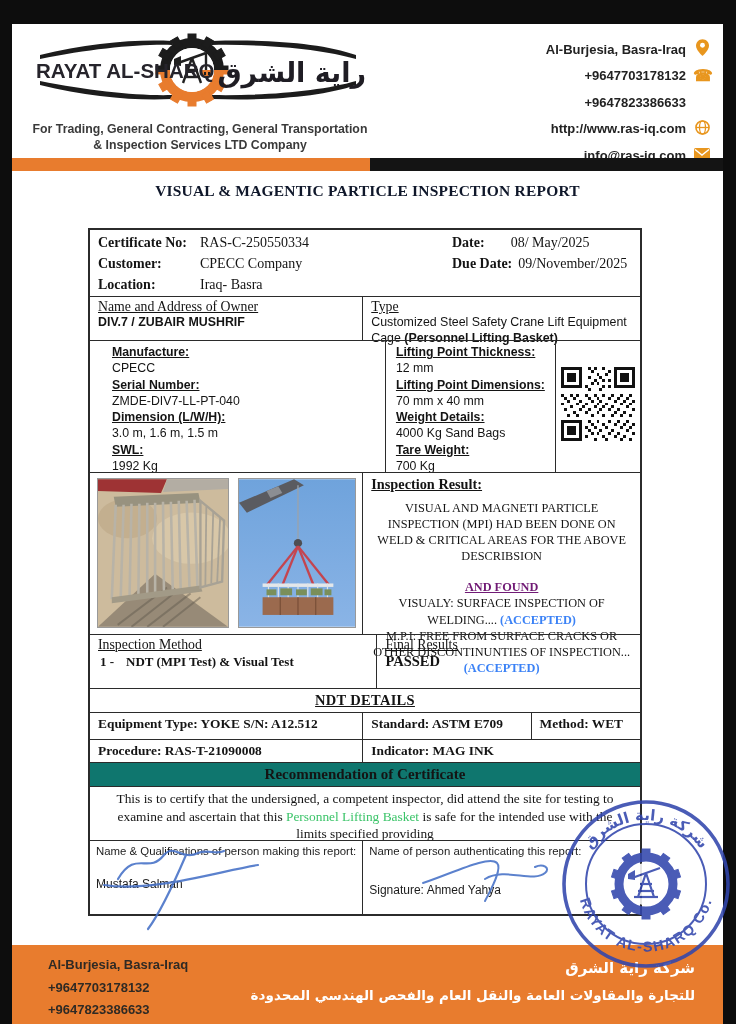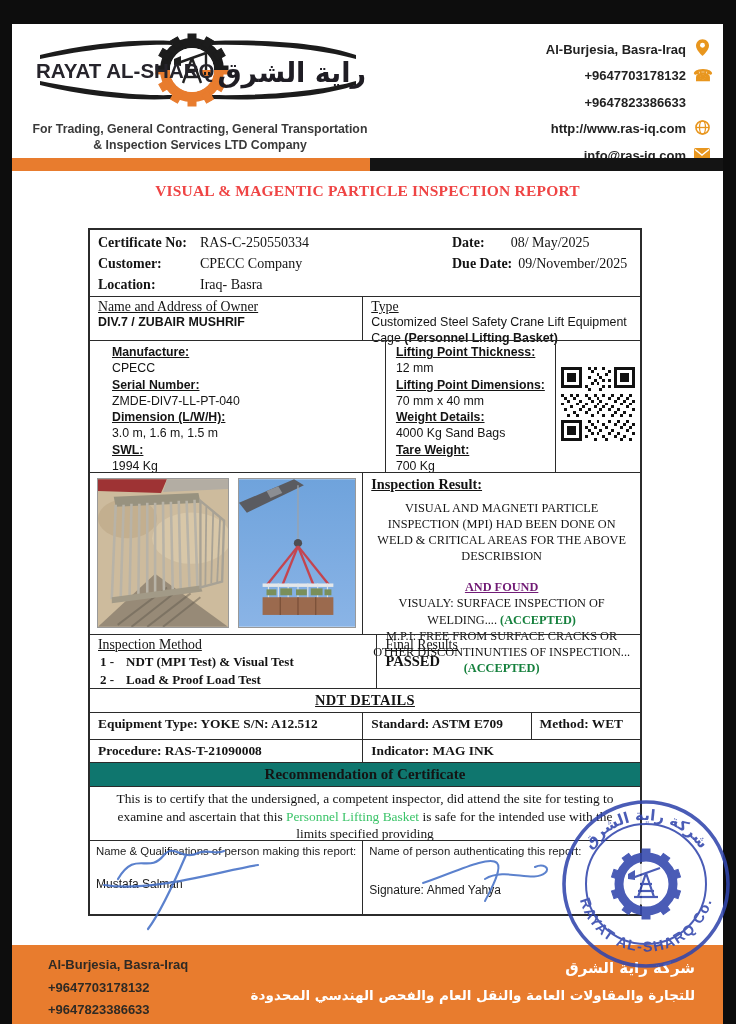--- a/index.html
+++ b/index.html
@@ -16,21 +16,21 @@
   .contacts { position:absolute; right:12px; top:12px; text-align:right;
               font-family:"Liberation Sans",sans-serif; font-weight:bold; font-size:13px; color:#222; }
   .contact-row { height:26.5px; display:flex; align-items:center; justify-content:flex-end; }
   .contact-icon { display:inline-block; width:18px; margin-left:7px; text-align:center; }
   .divider { position:absolute; left:0; top:134px; width:100%; height:13px; font-size:0; }
   .divider .orange-half { display:inline-block; width:50.3%; height:13px; background:#E87C2E; }
   .divider .black-half  { display:inline-block; width:49.7%; height:13px; background:#141414; }
 
   
   .report-title { position:absolute; left:0; top:158px; width:100%; text-align:center;
-                  font-weight:bold; font-size:15.5px; letter-spacing:.2px; color:#ef4444; }
+                  font-weight:bold; font-size:15.5px; letter-spacing:.2px; color:#0f172a; }
 
   
   .report-table { position:absolute; left:76px; top:204px; width:554px;
                   border:2px solid #2b2b2b; color:#141414; font-size:14px; }
   .tr { display:flex; border-top:1px solid #2b2b2b; position:relative; }
   .tr:first-child { border-top:none; }
   .td { border-left:1px solid #2b2b2b; position:relative; }
   .td:first-child { border-left:none; }
   .w-half  { width:49.5%; } .w-rest { width:50.5%; }
   .w-specB { width:33.7%; } .w-specC { width:16.8%; }
@@ -55,21 +55,21 @@
   .specs-list.right-col { padding-left:10px;margin-left:44px; }
   .spec-label { font-weight:bold; text-decoration:underline; }
   .qr-cell { display:flex; justify-content:center; align-items:flex-start; padding-top:26px; }
 
   .row-result { height:162px; }
   .photos { display:flex; gap:9px; justify-content:center; padding-top:5px; }
   .photo { border:1px solid #999; }
   .result-cell { padding:3px 8px; }
   .result-head { font-weight:bold; text-decoration:underline; font-size:14.3px; }
   .result-para { text-align:center; font-size:12.3px; line-height:16.1px; margin-top:7px; }
-  .blue-bold { color:#15803d; font-weight:bold; }
+  .blue-bold { color:#3b82f6; font-weight:bold; }
   .blue-underline { color:#701a75; font-weight:bold; text-decoration:underline;margin-top:15px; }
 
   .row-method { height:54px;gap:28px; }
   .method-item { font-weight:bold; font-size:13px; line-height:18px; padding-left:2px; }
   .method-num { display:inline-block; width:26px; }
   .passed { font-weight:bold; font-size:14.5px; }
 
   .row-ndt-head { height:24px; text-align:center; }
   .ndt-title { font-weight:bold; text-decoration:underline; font-size:14.5px; line-height:23px; letter-spacing:.3px; }
 
@@ -257,21 +257,21 @@
 
       <div class="tr row-specs">
         <div class="td w-half specs-list">
           <div class="spec-label">Manufacture:</div>
           <div>CPECC</div>
           <div class="spec-label">Serial Number:</div>
           <div>ZMDE-DIV7-LL-PT-040</div>
           <div class="spec-label">Dimension (L/W/H):</div>
           <div>3.0 m, 1.6 m, 1.5 m</div>
           <div class="spec-label">SWL:</div>
-          <div>1994 Kg</div>
+          <div>1992 Kg</div>
         </div>
         <div class="td w-specB specs-list right-col">
           <div class="spec-label">Lifting Point Thickness:</div>
           <div>12 mm</div>
           <div class="spec-label">Lifting Point Dimensions:</div>
           <div>70 mm x 40 mm</div>
           <div class="spec-label">Weight Details:</div>
           <div>4000 Kg Sand Bags</div>
           <div class="spec-label">Tare Weight:</div>
           <div>700 Kg</div>
@@ -375,21 +375,20 @@
             <div><span>VISUALY: SURFACE INSPECTION OF WELDING.... </span><span class="blue-bold">(ACCEPTED)</span></div>
             <div><span>M.P.I: FREE FROM SURFACE CRACKS OR OTHER DISCONTINUNTIES OF INSPECTION... </span><span class="blue-bold">(ACCEPTED)</span></div>
           </div>
         </div>
       </div>
 
       <div class="tr row-method">
         <div class="td w-half cell-pad">
           <div class="u-head">Inspection Method</div>
           <div class="method-item"><span class="method-num">1 -</span><span>NDT (MPI Test) &amp; Visual Test</span></div>
-          <div class="method-item"><span class="method-num">2 -</span><span>Load &amp; Proof Load Test</span></div>
         </div>
         <div class="td w-rest cell-pad">
           <div class="u-head">Final Results</div>
           <div class="passed">PASSED</div>
         </div>
       </div>
 
       <div class="tr row-ndt-head">
         <div class="td" style="width:100%">
           <span class="ndt-title">NDT DETAILS</span>

